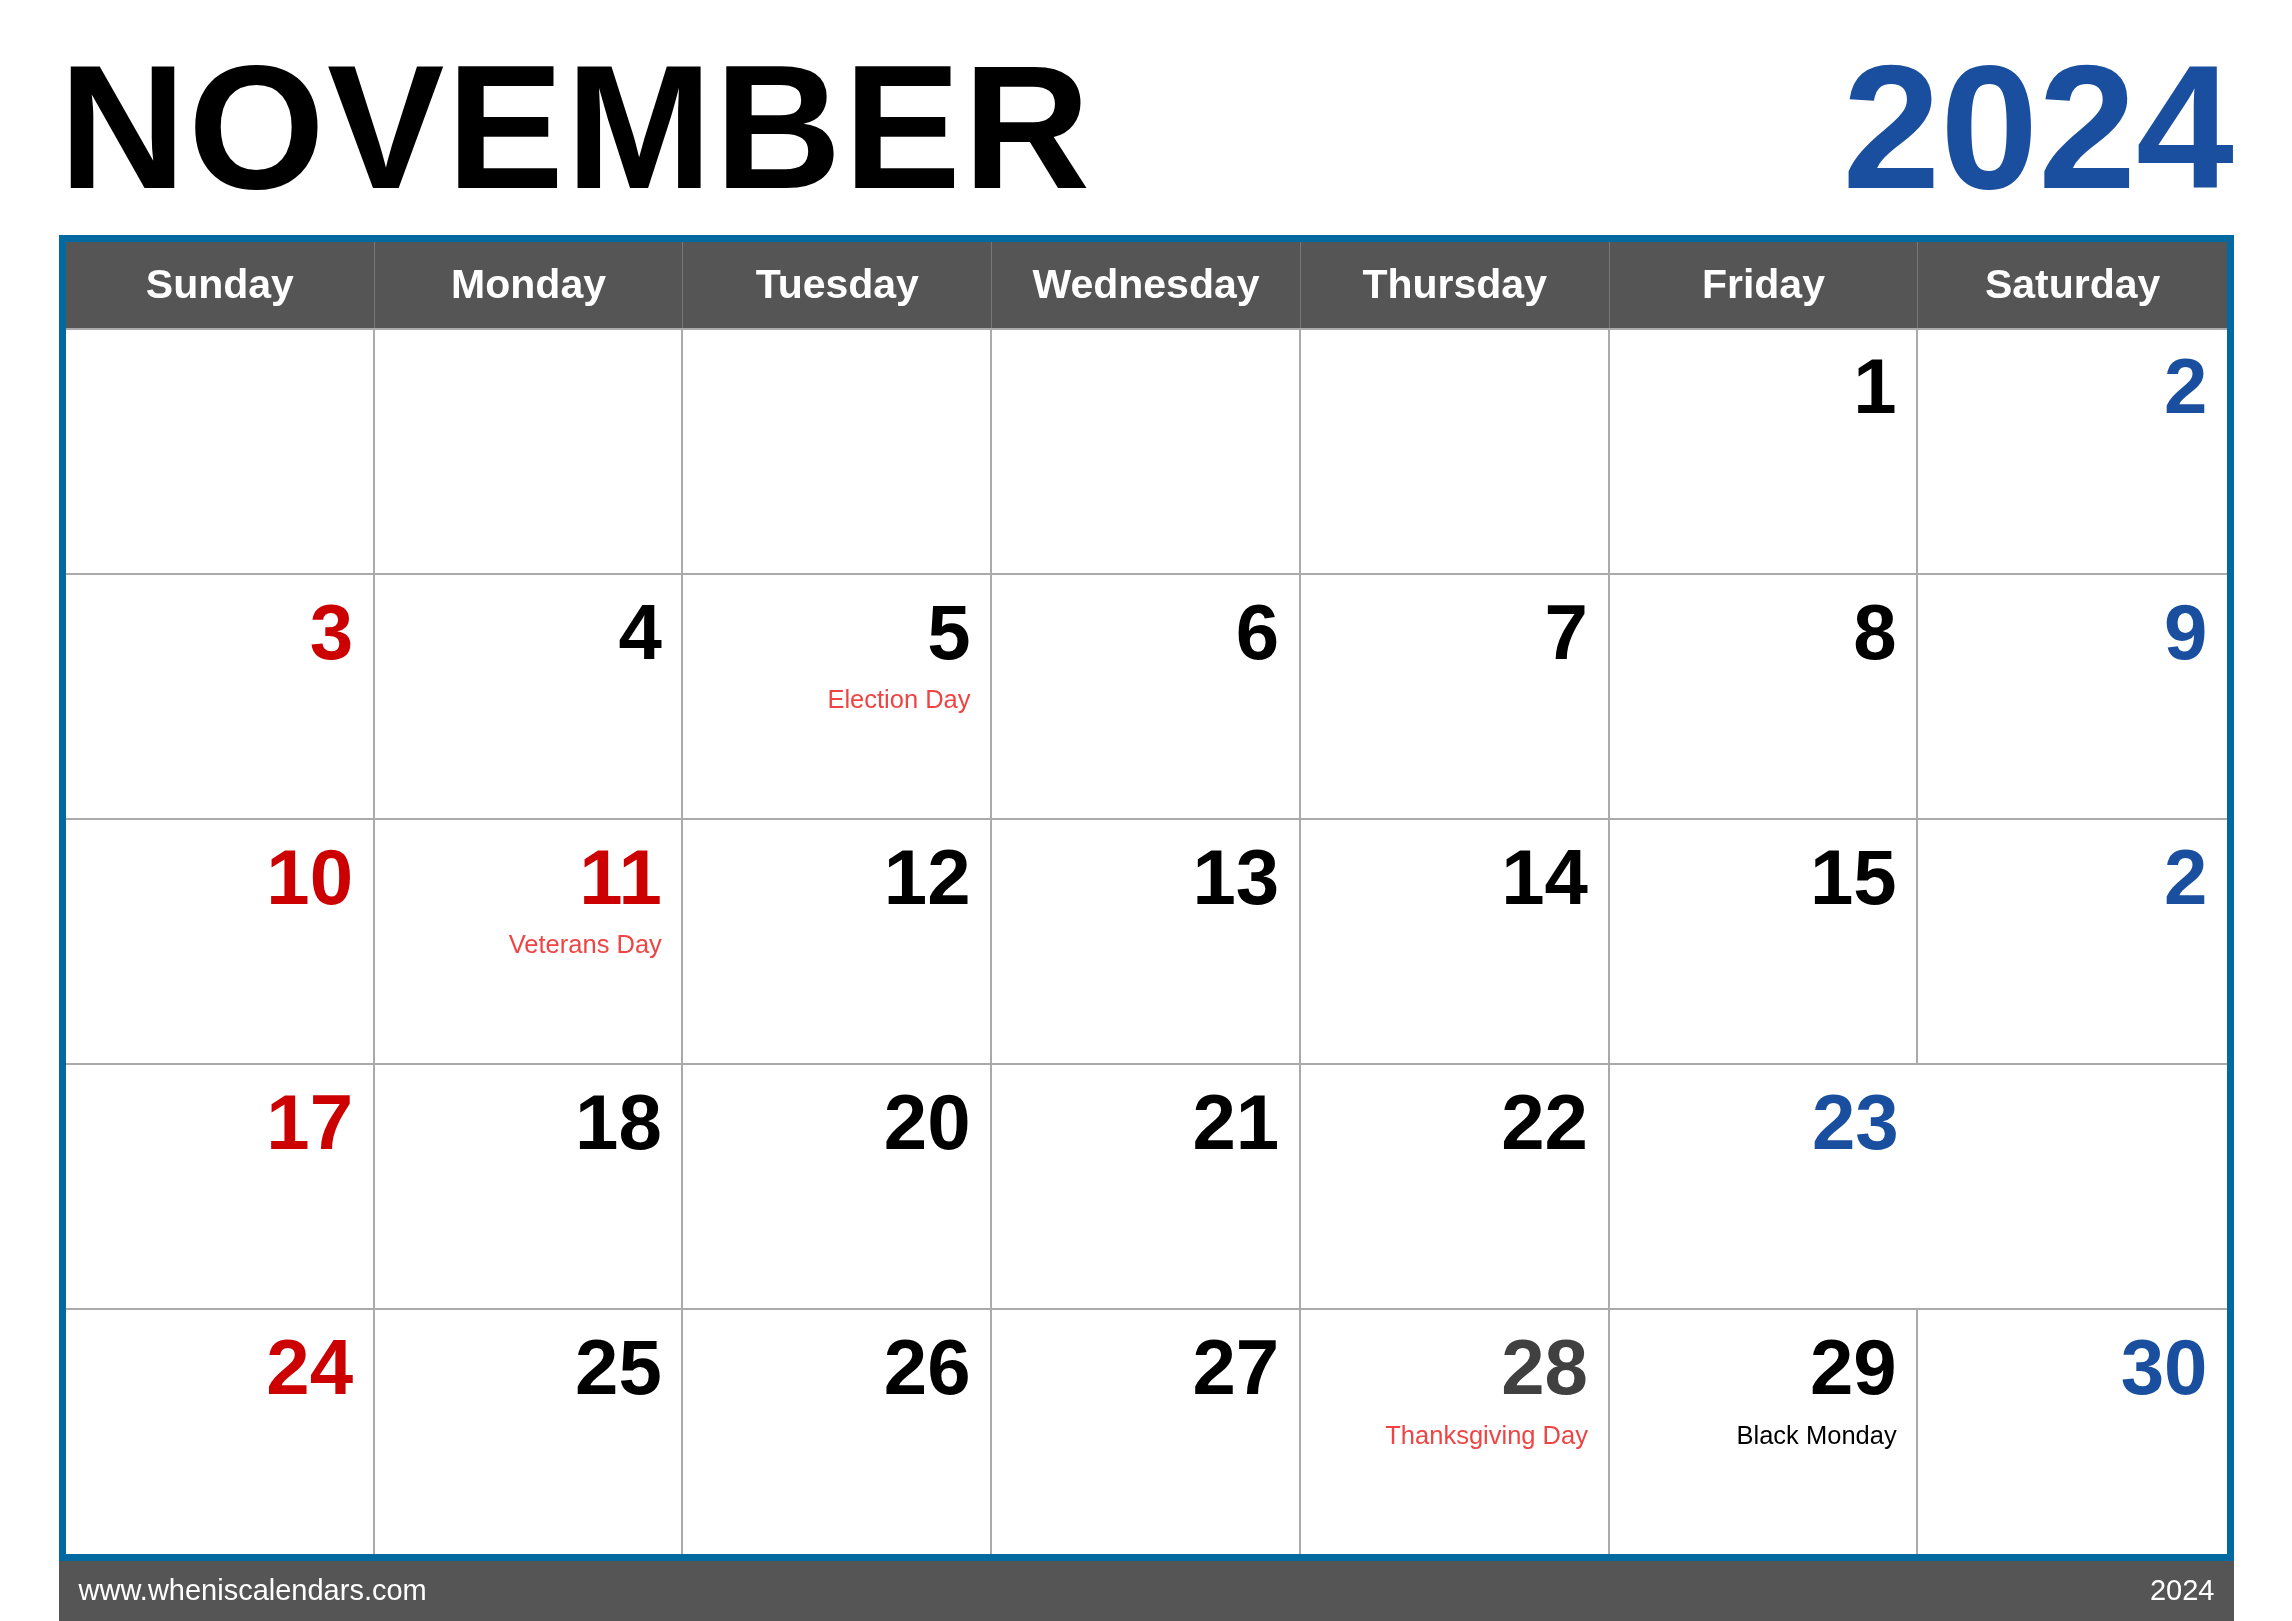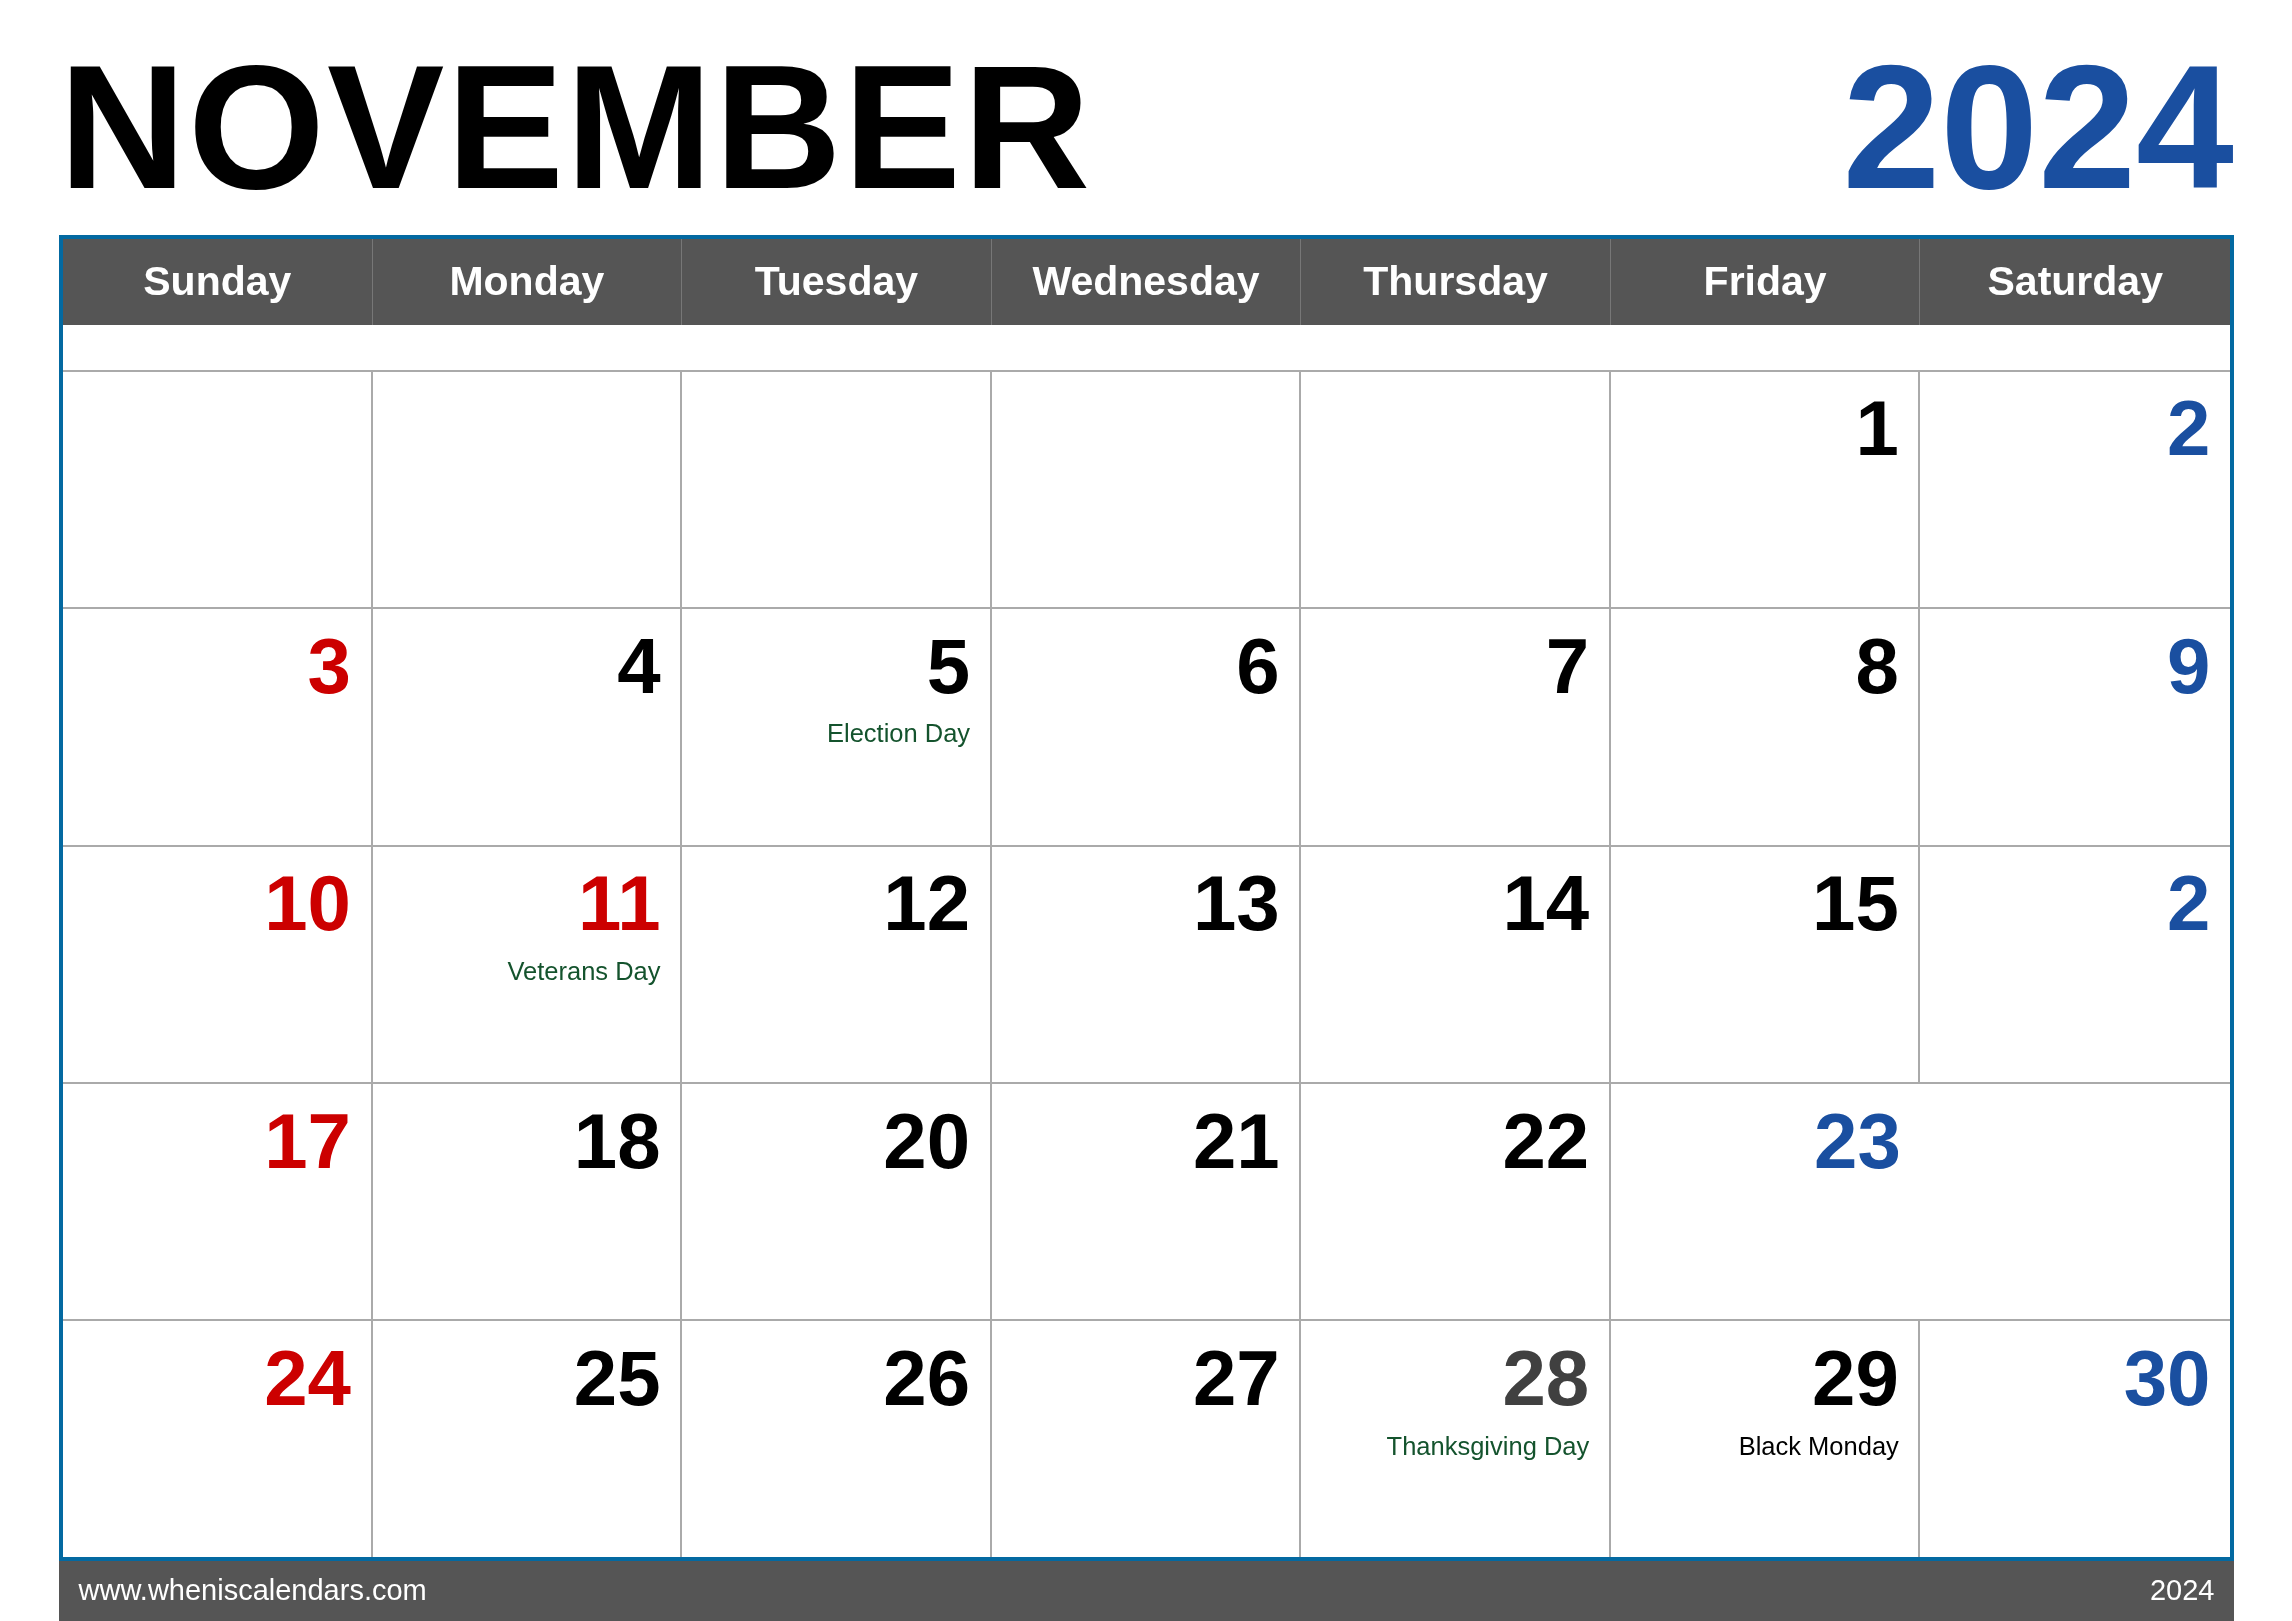--- a/index.html
+++ b/index.html
@@ -44,22 +44,21 @@
       font-size: 176px;
       font-weight: 900;
       color: #1a4fa0;
       line-height: 1;
     }
 
     .calendar-grid {
       flex: 1;
       display: flex;
       flex-direction: column;
-      border: 4px solid #0369a1;
-      gap: 45px;
+      border: 7px solid #0369a1;
     }
 
     .day-headers {
       display: grid;
       grid-template-columns: repeat(7, 1fr);
       background: #555555;
     }
 
     .day-header {
       text-align: center;
@@ -123,21 +122,21 @@
       color: #cc0000;
     }
 
     .day-number.thanksgiving {
       color: #404040;
       margin-left: 44px;
     }
 
     .holiday-label {
       font-size: 25.5px;
-      color: #14532d;
+      color: #ef4444;
       margin-top: 9.8px;
       text-align: right;
       font-weight: 400;
     }
 
     .holiday-label.black-friday {
       color: #000000;
     }
 
     .footer-bar {

